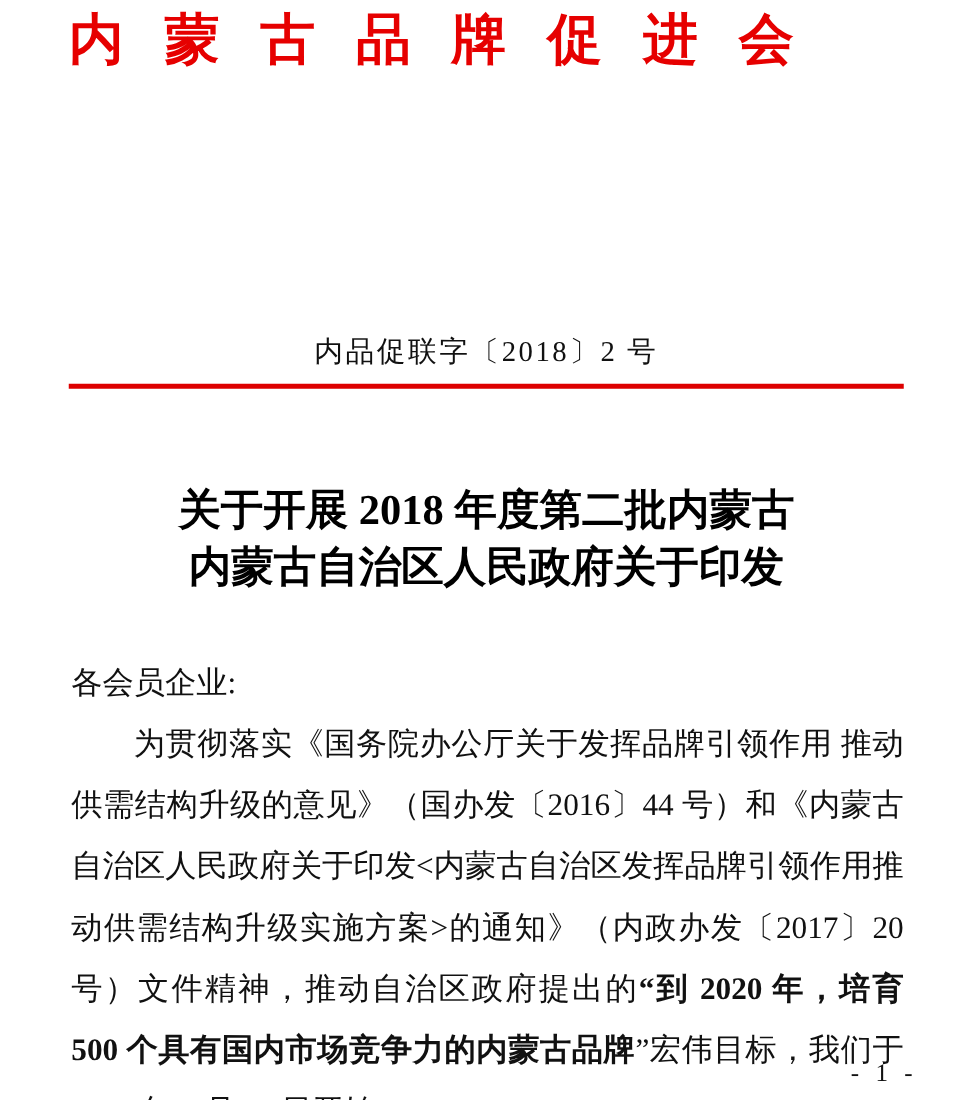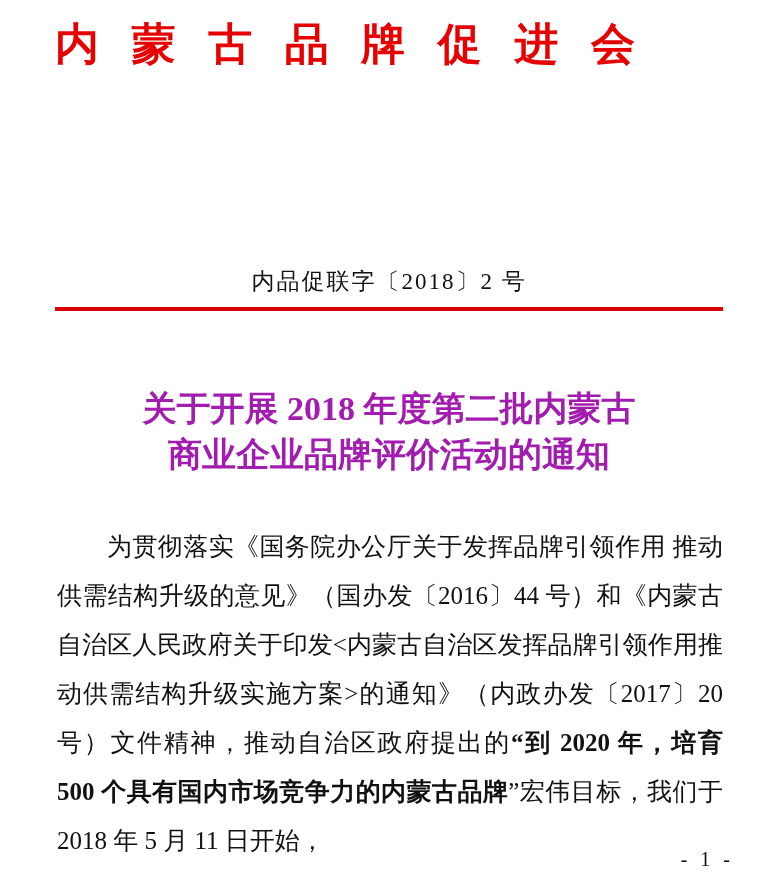--- a/index.html
+++ b/index.html
@@ -14,21 +14,21 @@
     background: var(--page-bg, #ffffff);
     font-family: "Liberation Serif", "DejaVu Serif", serif;
     color: #1a1a1a;
     overflow: hidden;
   }
 
   
   .org-line1 {
     position: absolute;
     left: 55px;
-    top: 20px;
+    top: 7px;
     width: 580px;
     font-size: 44px;
     font-weight: bold;
     color: var(--red-text, #e60000);
     line-height: 1.15;
     text-align: justify;
     text-align-last: justify;
     white-space: nowrap;
   }
   .org-line2 {
@@ -88,21 +88,21 @@
   .doc-title {
     position: absolute;
     top: 386px;
     left: 0;
     right: 0;
     margin: 0;
     text-align: center;
     font-size: 34px;
     font-weight: bold;
     line-height: 46px;
-    color: #a21caf;
+    color: #000000;
   }
   .title-line { display: block; }
 
   
   .body-text {
     position: absolute;
     top: 522px;
     left: 57px;
     width: 666px;
     font-size: 25px;
@@ -140,24 +140,25 @@
   <div class="org-line1">内蒙古品牌促进会</div>
 
 
 
   <div class="doc-number">内品促联字〔2018〕2 号</div>
 
   <div class="red-rule"></div>
 
   <h1 class="doc-title">
     <span class="title-line">关于开展 2018 年度第二批内蒙古</span>
-    <span class="title-line">商业企业品牌评价活动的通知</span>
+    <span class="title-line">内蒙古自治区人民政府关于印发</span>
   </h1>
 
   <div class="body-text">
+    <p class="salutation">各会员企业:</p>
     <p class="para">
       <span>为贯彻落实《国务院办公厅关于发挥品牌引领作用 推动供需结构升级的意见》（国办发〔2016〕44 号）和《内蒙古自治区人民政府关于印发&lt;内蒙古自治区发挥品牌引领作用推动供需结构升级实施方案&gt;的通知》（内政办发〔2017〕20 号）文件精神，推动自治区政府提出的</span><span class="bold-goal">“到 2020 年，培育 500 个具有国内市场竞争力的内蒙古品牌</span><span>”宏伟目标，我们于 2018 年 5 月 11 日开始，</span>
     </p>
   </div>
 
   <div class="page-number">- 1 -</div>
 
 </div>
 
 </body></html>

